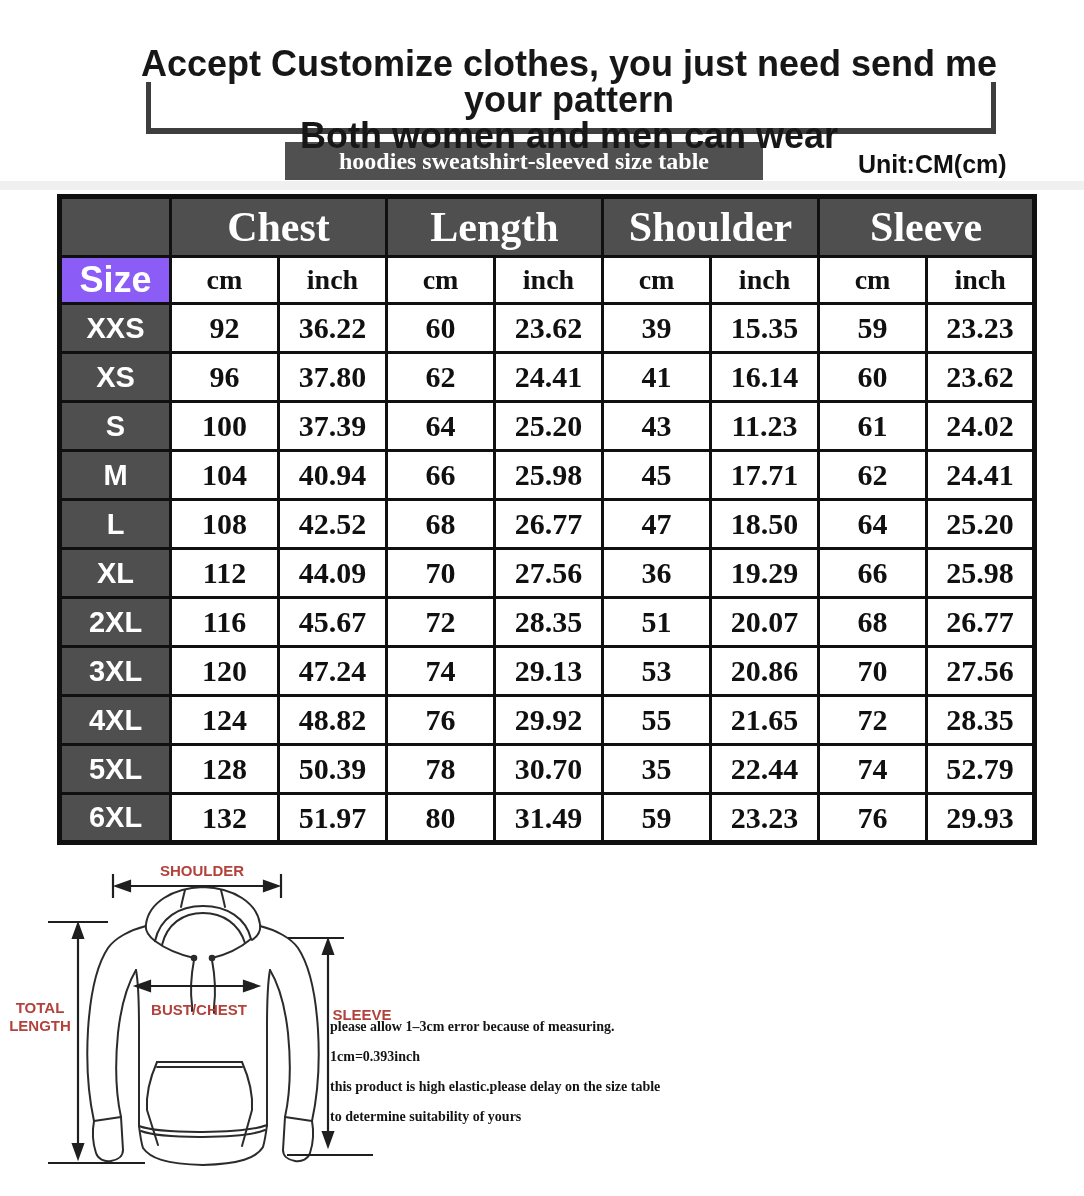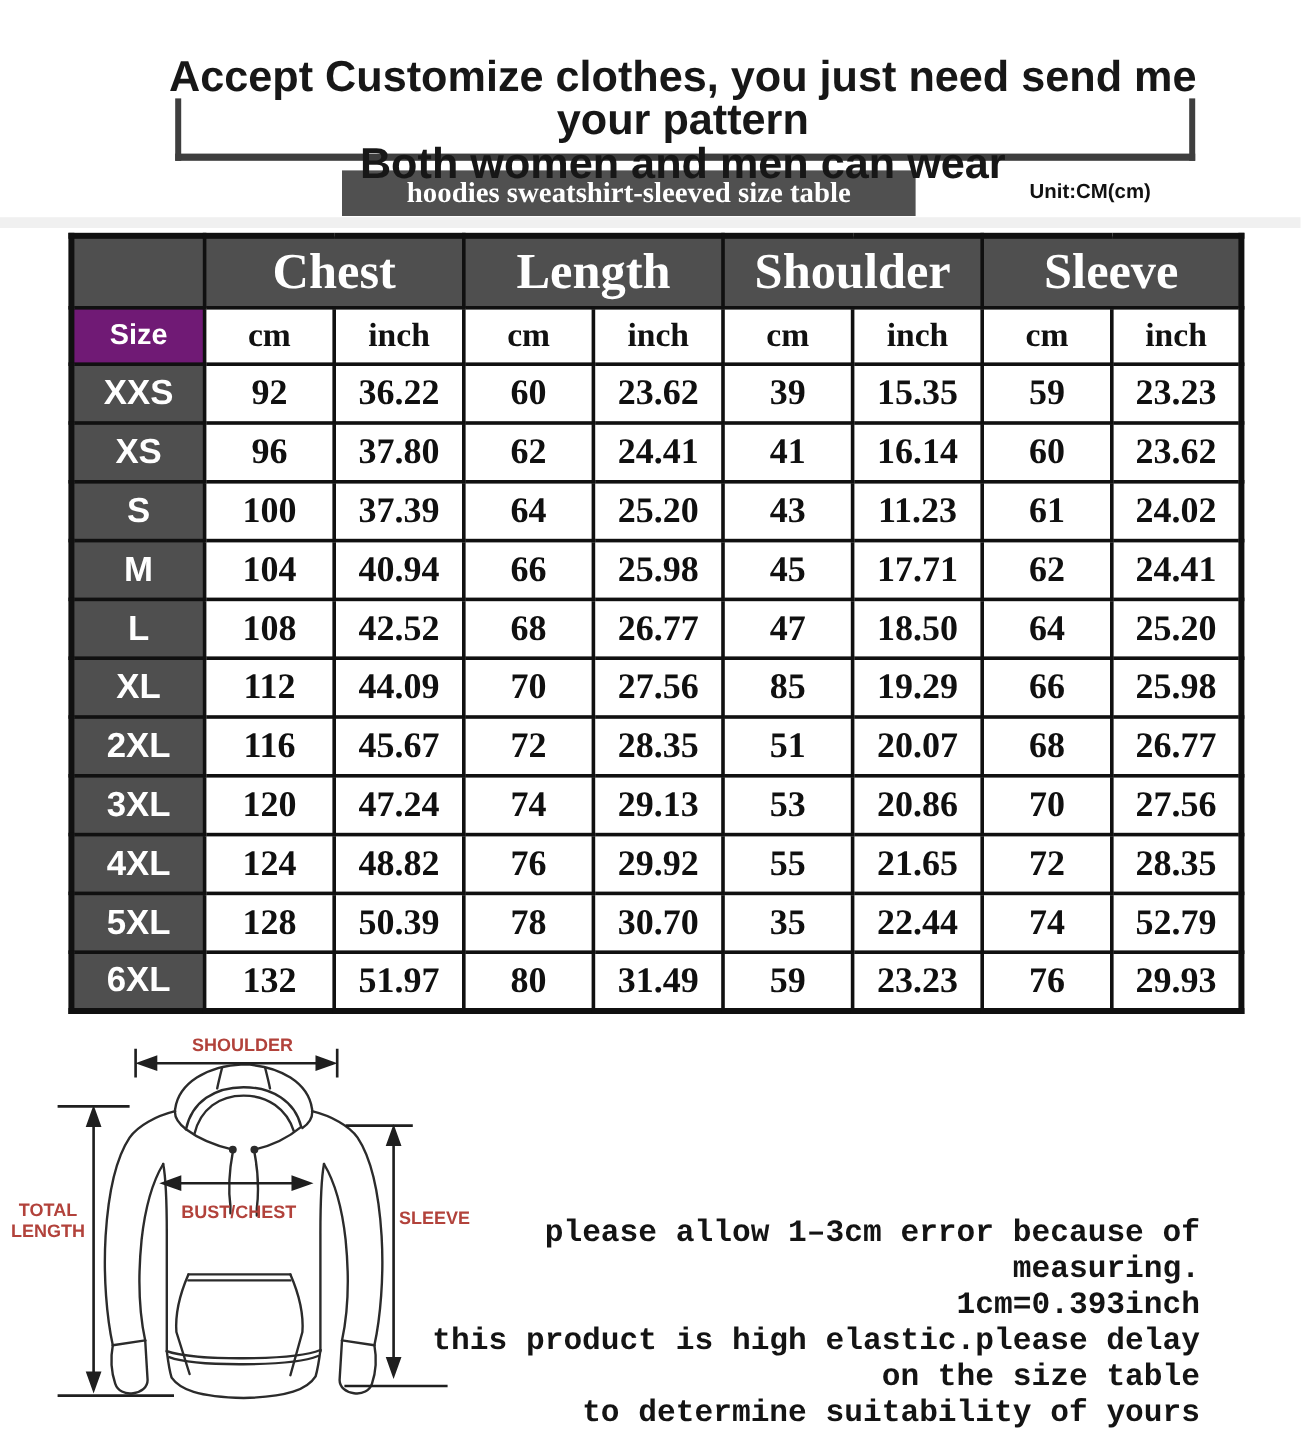--- a/index.html
+++ b/index.html
@@ -8,47 +8,47 @@
 
   
   .title-block{position:absolute;left:140px;top:46px;width:858px;text-align:center;}
   .title-line{position:relative;z-index:2;font-weight:bold;font-size:36px;line-height:36px;color:#171717;}
   .bracket{position:absolute;left:6px;right:2px;top:36px;height:46px;z-index:1;
            border-left:5px solid #3e3e3e;border-right:5px solid #3e3e3e;border-bottom:6px solid #3e3e3e;}
 
   
   .banner{position:absolute;left:285px;top:142px;width:478px;height:38px;background:#505050;
           color:#fff;font-weight:bold;font-size:24px;line-height:38px;text-align:center;font-family:Liberation Serif, serif;}
-  .unit{position:absolute;left:858px;top:150px;font-weight:bold;font-size:17px;color:#111;}
+  .unit{position:absolute;left:858px;top:150px;font-weight:bold;font-size:25px;color:#111;}
   .band{position:absolute;left:0;top:181px;width:1084px;height:9px;background:#f0f0f0;}
 
   
   .size-table{position:absolute;left:57px;top:194px;width:978px;border-collapse:collapse;
               table-layout:fixed;border:5px solid #101010;}
   .size-table th,.size-table td{border:3px solid #101010;text-align:center;vertical-align:middle;padding:0;}
   .group-row th{height:56px;background:#4f4f4f;color:#ffffff;
                 font-family:"Liberation Serif",serif;font-weight:bold;font-size:42px;}
   .corner{background:#4f4f4f;}
   .unit-row{height:47px;}
-  .size-head{background:#701a75;color:#ffffff;font-family:"Liberation Sans",sans-serif;
-             font-weight:bold;font-size:24px;}
+  .size-head{background:#8b5cf6;color:#ffffff;font-family:"Liberation Sans",sans-serif;
+             font-weight:bold;font-size:36px;}
   .unit-cell{background:#fff;color:#111;font-family:"Liberation Serif",serif;font-weight:bold;font-size:28px;}
   .size-table tbody tr{height:49px;}
   .size-cell{background:#4f4f4f;color:#ffffff;font-family:"Liberation Sans",sans-serif;
              font-weight:bold;font-size:29px;}
   .value-cell{background:#fff;color:#101010;font-family:"Liberation Serif",serif;
               font-weight:bold;font-size:30px;}
 
   
   .diagram{position:absolute;left:0;top:858px;width:420px;height:338px;}
   .diagram svg text{font-family:"Liberation Sans",sans-serif;font-weight:bold;font-size:15px;}
 
   
-  .notes{position:absolute;left:330px;top:1012px;width:670px;text-align:right;
-         font-family:Liberation Mono, monospace;font-weight:bold;font-size:26px;
+  .notes{position:absolute;left:330px;top:1012px;width:670px;text-align:left;
+         font-family:Liberation Serif, serif;font-weight:bold;font-size:14px;
          line-height:30px;color:#141414;}
 </style>
 </head>
 <body>
 
 <div class="canvas">
 
   <div class="title-block">
     <div class="title-line">Accept Customize clothes, you just need send me your pattern</div>
     <div class="title-line">Both women and men can wear</div>
@@ -139,21 +139,21 @@
           <td class="value-cell">18.50</td>
           <td class="value-cell">64</td>
           <td class="value-cell">25.20</td>
         </tr>
         <tr>
           <th class="size-cell">XL</th>
           <td class="value-cell">112</td>
           <td class="value-cell">44.09</td>
           <td class="value-cell">70</td>
           <td class="value-cell">27.56</td>
-          <td class="value-cell">85</td>
+          <td class="value-cell">36</td>
           <td class="value-cell">19.29</td>
           <td class="value-cell">66</td>
           <td class="value-cell">25.98</td>
         </tr>
         <tr>
           <th class="size-cell">2XL</th>
           <td class="value-cell">116</td>
           <td class="value-cell">45.67</td>
           <td class="value-cell">72</td>
           <td class="value-cell">28.35</td>

